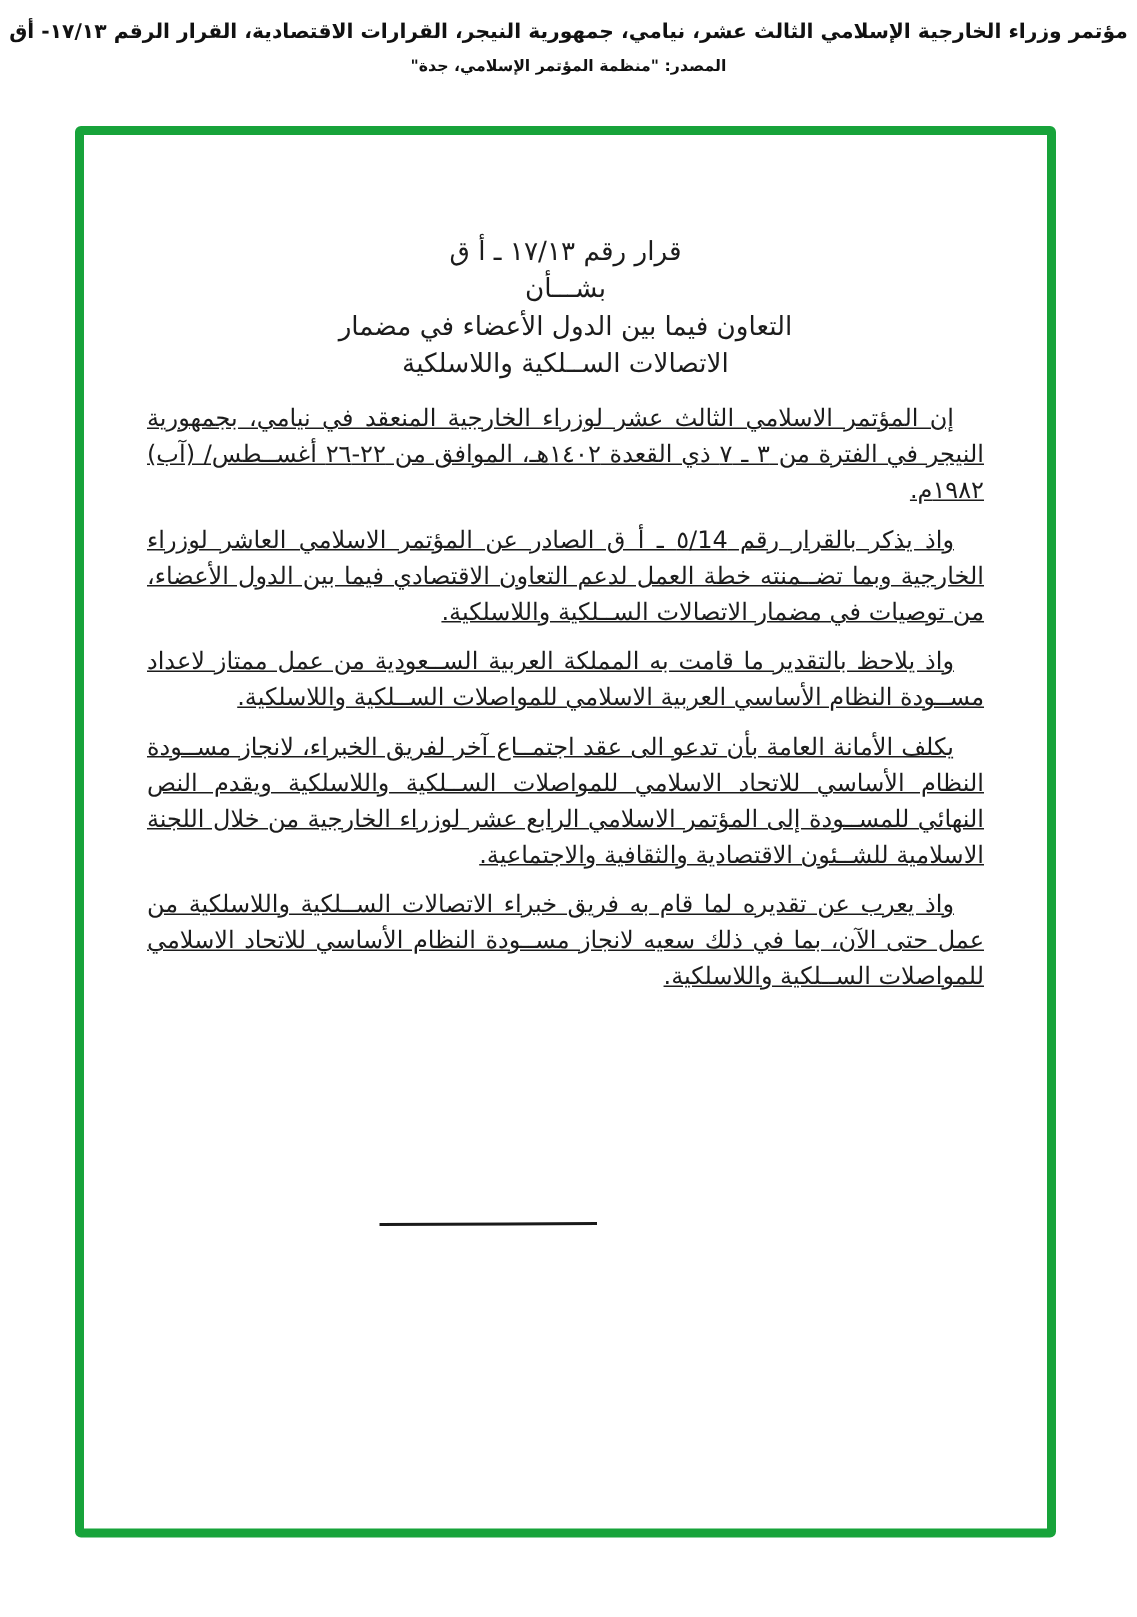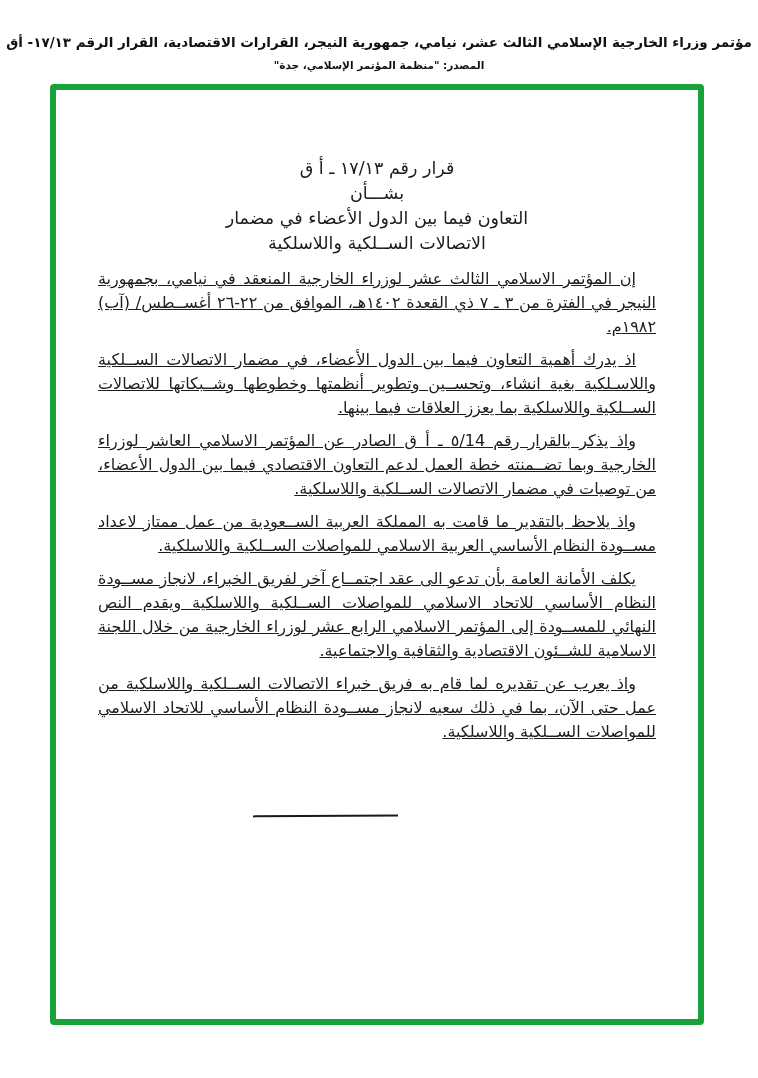--- a/index.html
+++ b/index.html
@@ -15,21 +15,21 @@
     position: relative;
     width: 758px;
     height: 1078px;
     background: #ffffff;
     overflow: hidden;
     font-family: "DejaVu Sans", sans-serif;
     color: var(--ink);
   }
   .doc-header {
     position: absolute;
-    top: 33px;
+    top: 12px;
     left: 0;
     right: 0;
     text-align: center;
     direction: rtl;
   }
   .doc-header .citation {
     font-size: 13.5px;
     font-weight: bold;
     line-height: 18px;
     color: #111;
@@ -99,21 +99,20 @@
 
       <div class="title-block">
         <div>قرار رقم ١٧/١٣ ـ أ ق</div>
         <div>بشـــأن</div>
         <div>التعاون فيما بين الدول الأعضاء في مضمار</div>
         <div>الاتصالات الســلكية واللاسلكية</div>
       </div>
 
       <div class="body-text">
         <p>إن المؤتمر الاسلامي الثالث عشر لوزراء الخارجية المنعقد في نيامي، بجمهورية النيجر في الفترة من ٣ ـ ٧ ذي القعدة ١٤٠٢هـ، الموافق من ٢٢-٢٦ أغســطس/ (آب) ١٩٨٢م.</p>
-        <p>اذ يدرك أهمية التعاون فيما بين الدول الأعضاء، في مضمار الاتصالات الســلكية واللاسـلكية بغية انشاء، وتحســين وتطوير أنظمتها وخطوطها وشــبكاتها للاتصالات الســلكية واللاسلكية بما يعزز العلاقات فيما بينها.</p>
         <p>واذ يذكر بالقرار رقم ٥/14 ـ أ ق الصادر عن المؤتمر الاسلامي العاشر لوزراء الخارجية وبما تضــمنته خطة العمل لدعم التعاون الاقتصادي فيما بين الدول الأعضاء، من توصيات في مضمار الاتصالات الســلكية واللاسلكية.</p>
         <p>واذ يلاحظ بالتقدير ما قامت به المملكة العربية الســعودية من عمل ممتاز لاعداد مســودة النظام الأساسي العربية الاسلامي للمواصلات الســلكية واللاسلكية.</p>
         <p>يكلف الأمانة العامة بأن تدعو الى عقد اجتمــاع آخر لفريق الخبراء، لانجاز مســودة النظام الأساسي للاتحاد الاسلامي للمواصلات الســلكية واللاسلكية ويقدم النص النهائي للمســودة إلى المؤتمر الاسلامي الرابع عشر لوزراء الخارجية من خلال اللجنة الاسلامية للشــئون الاقتصادية والثقافية والاجتماعية.</p>
         <p>واذ يعرب عن تقديره لما قام به فريق خبراء الاتصالات الســلكية واللاسلكية من عمل حتى الآن، بما في ذلك سعيه لانجاز مســودة النظام الأساسي للاتحاد الاسلامي للمواصلات الســلكية واللاسلكية.</p>
       </div>
 
     </div>
 
     <div class="signature-line"></div>
   </div>

